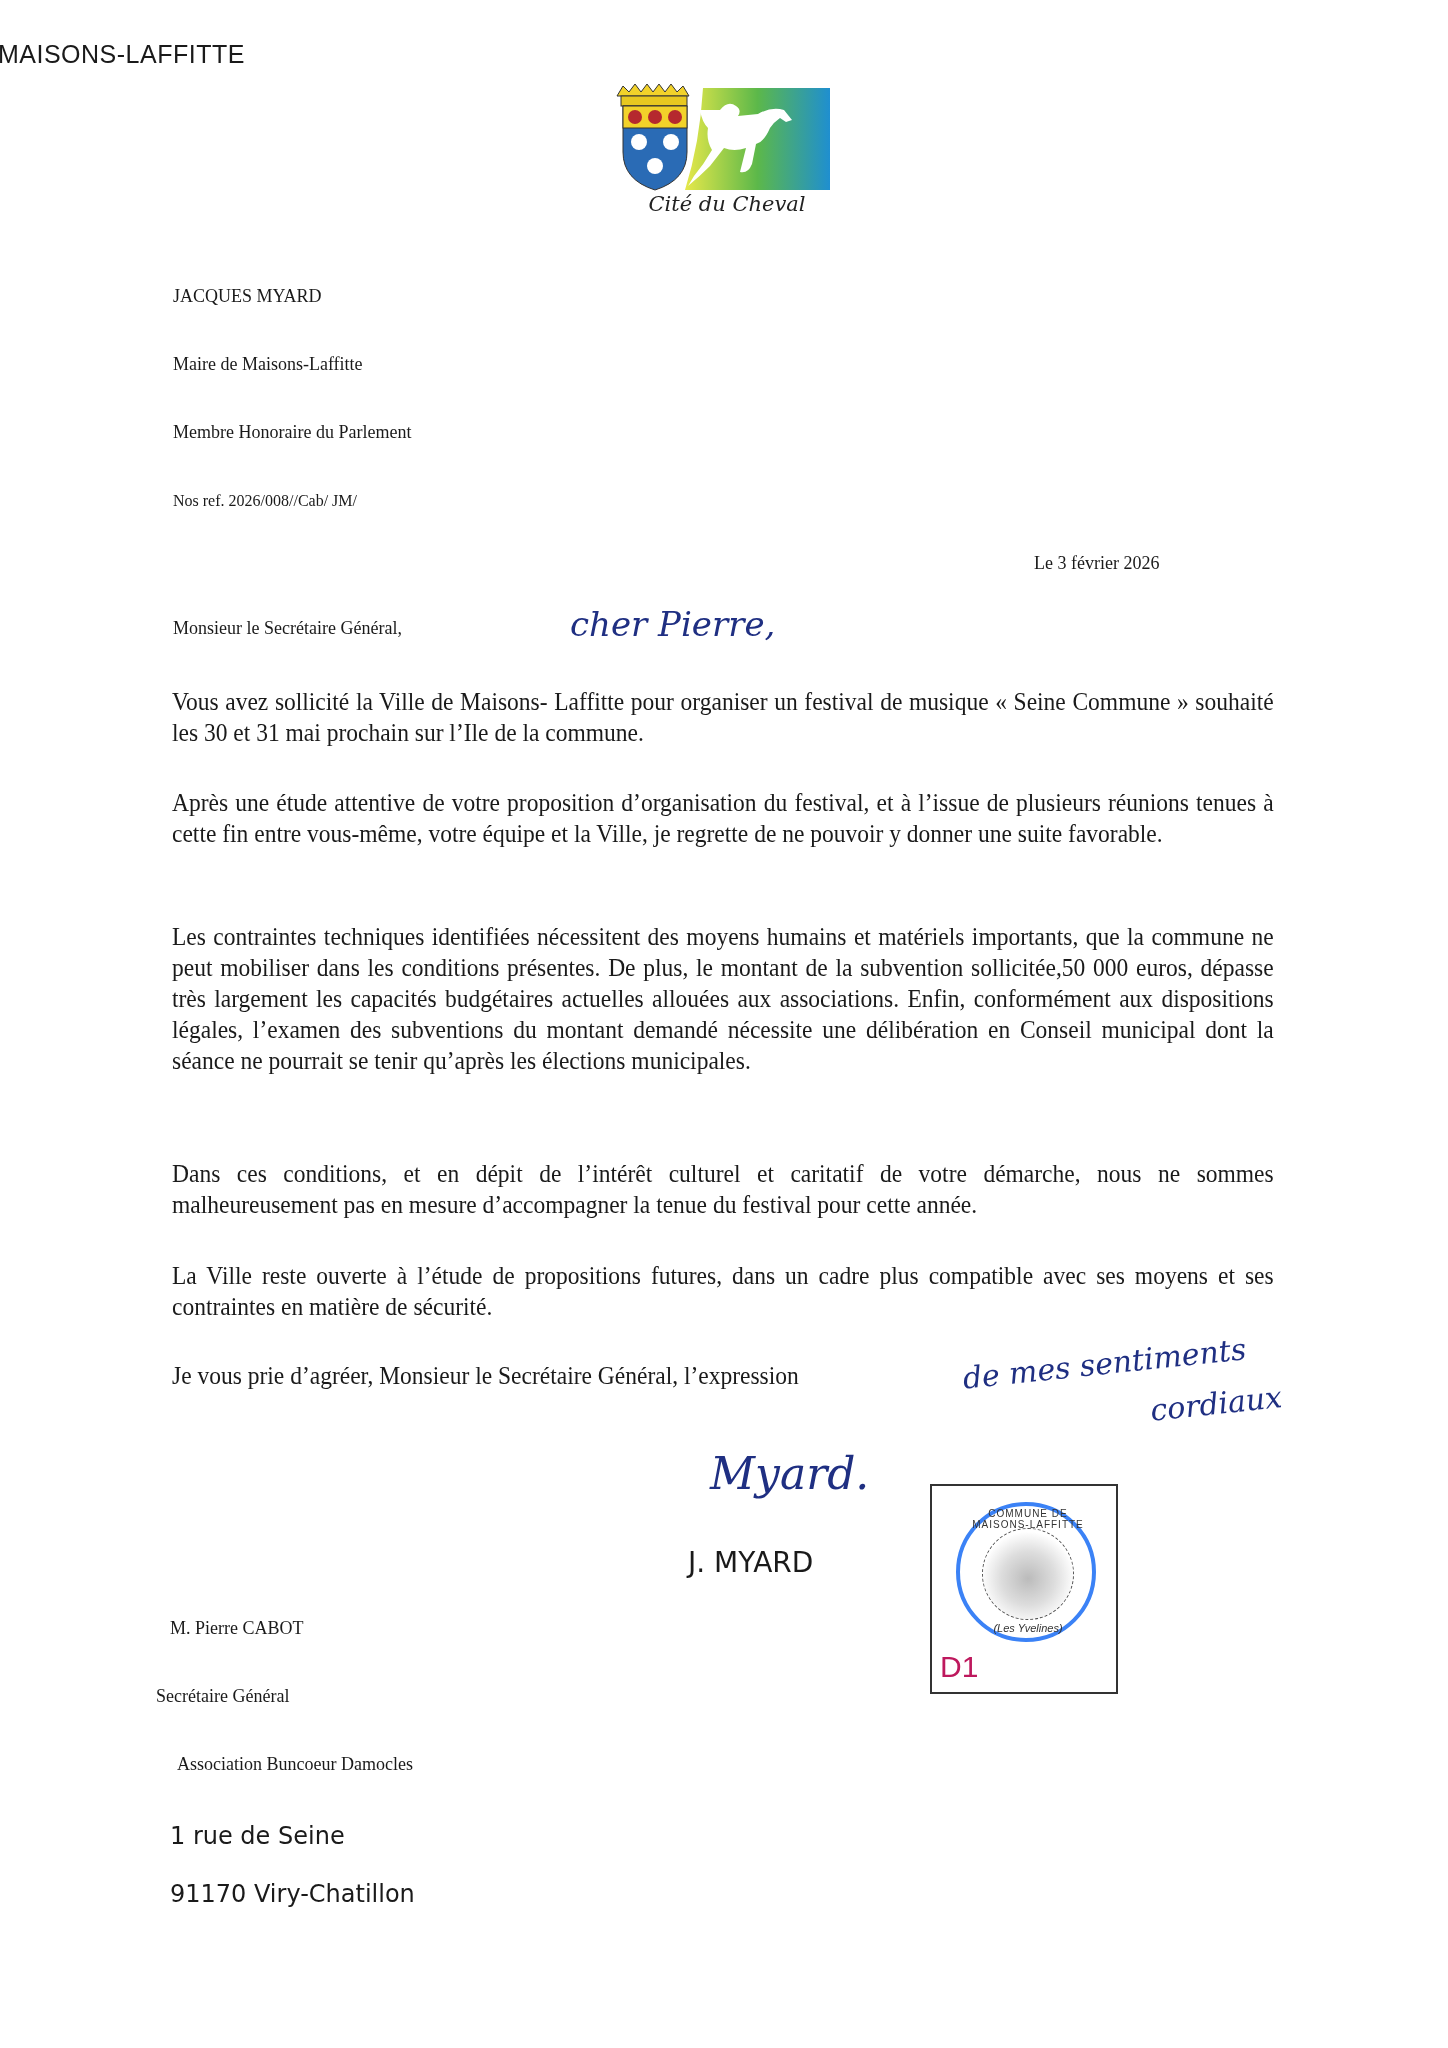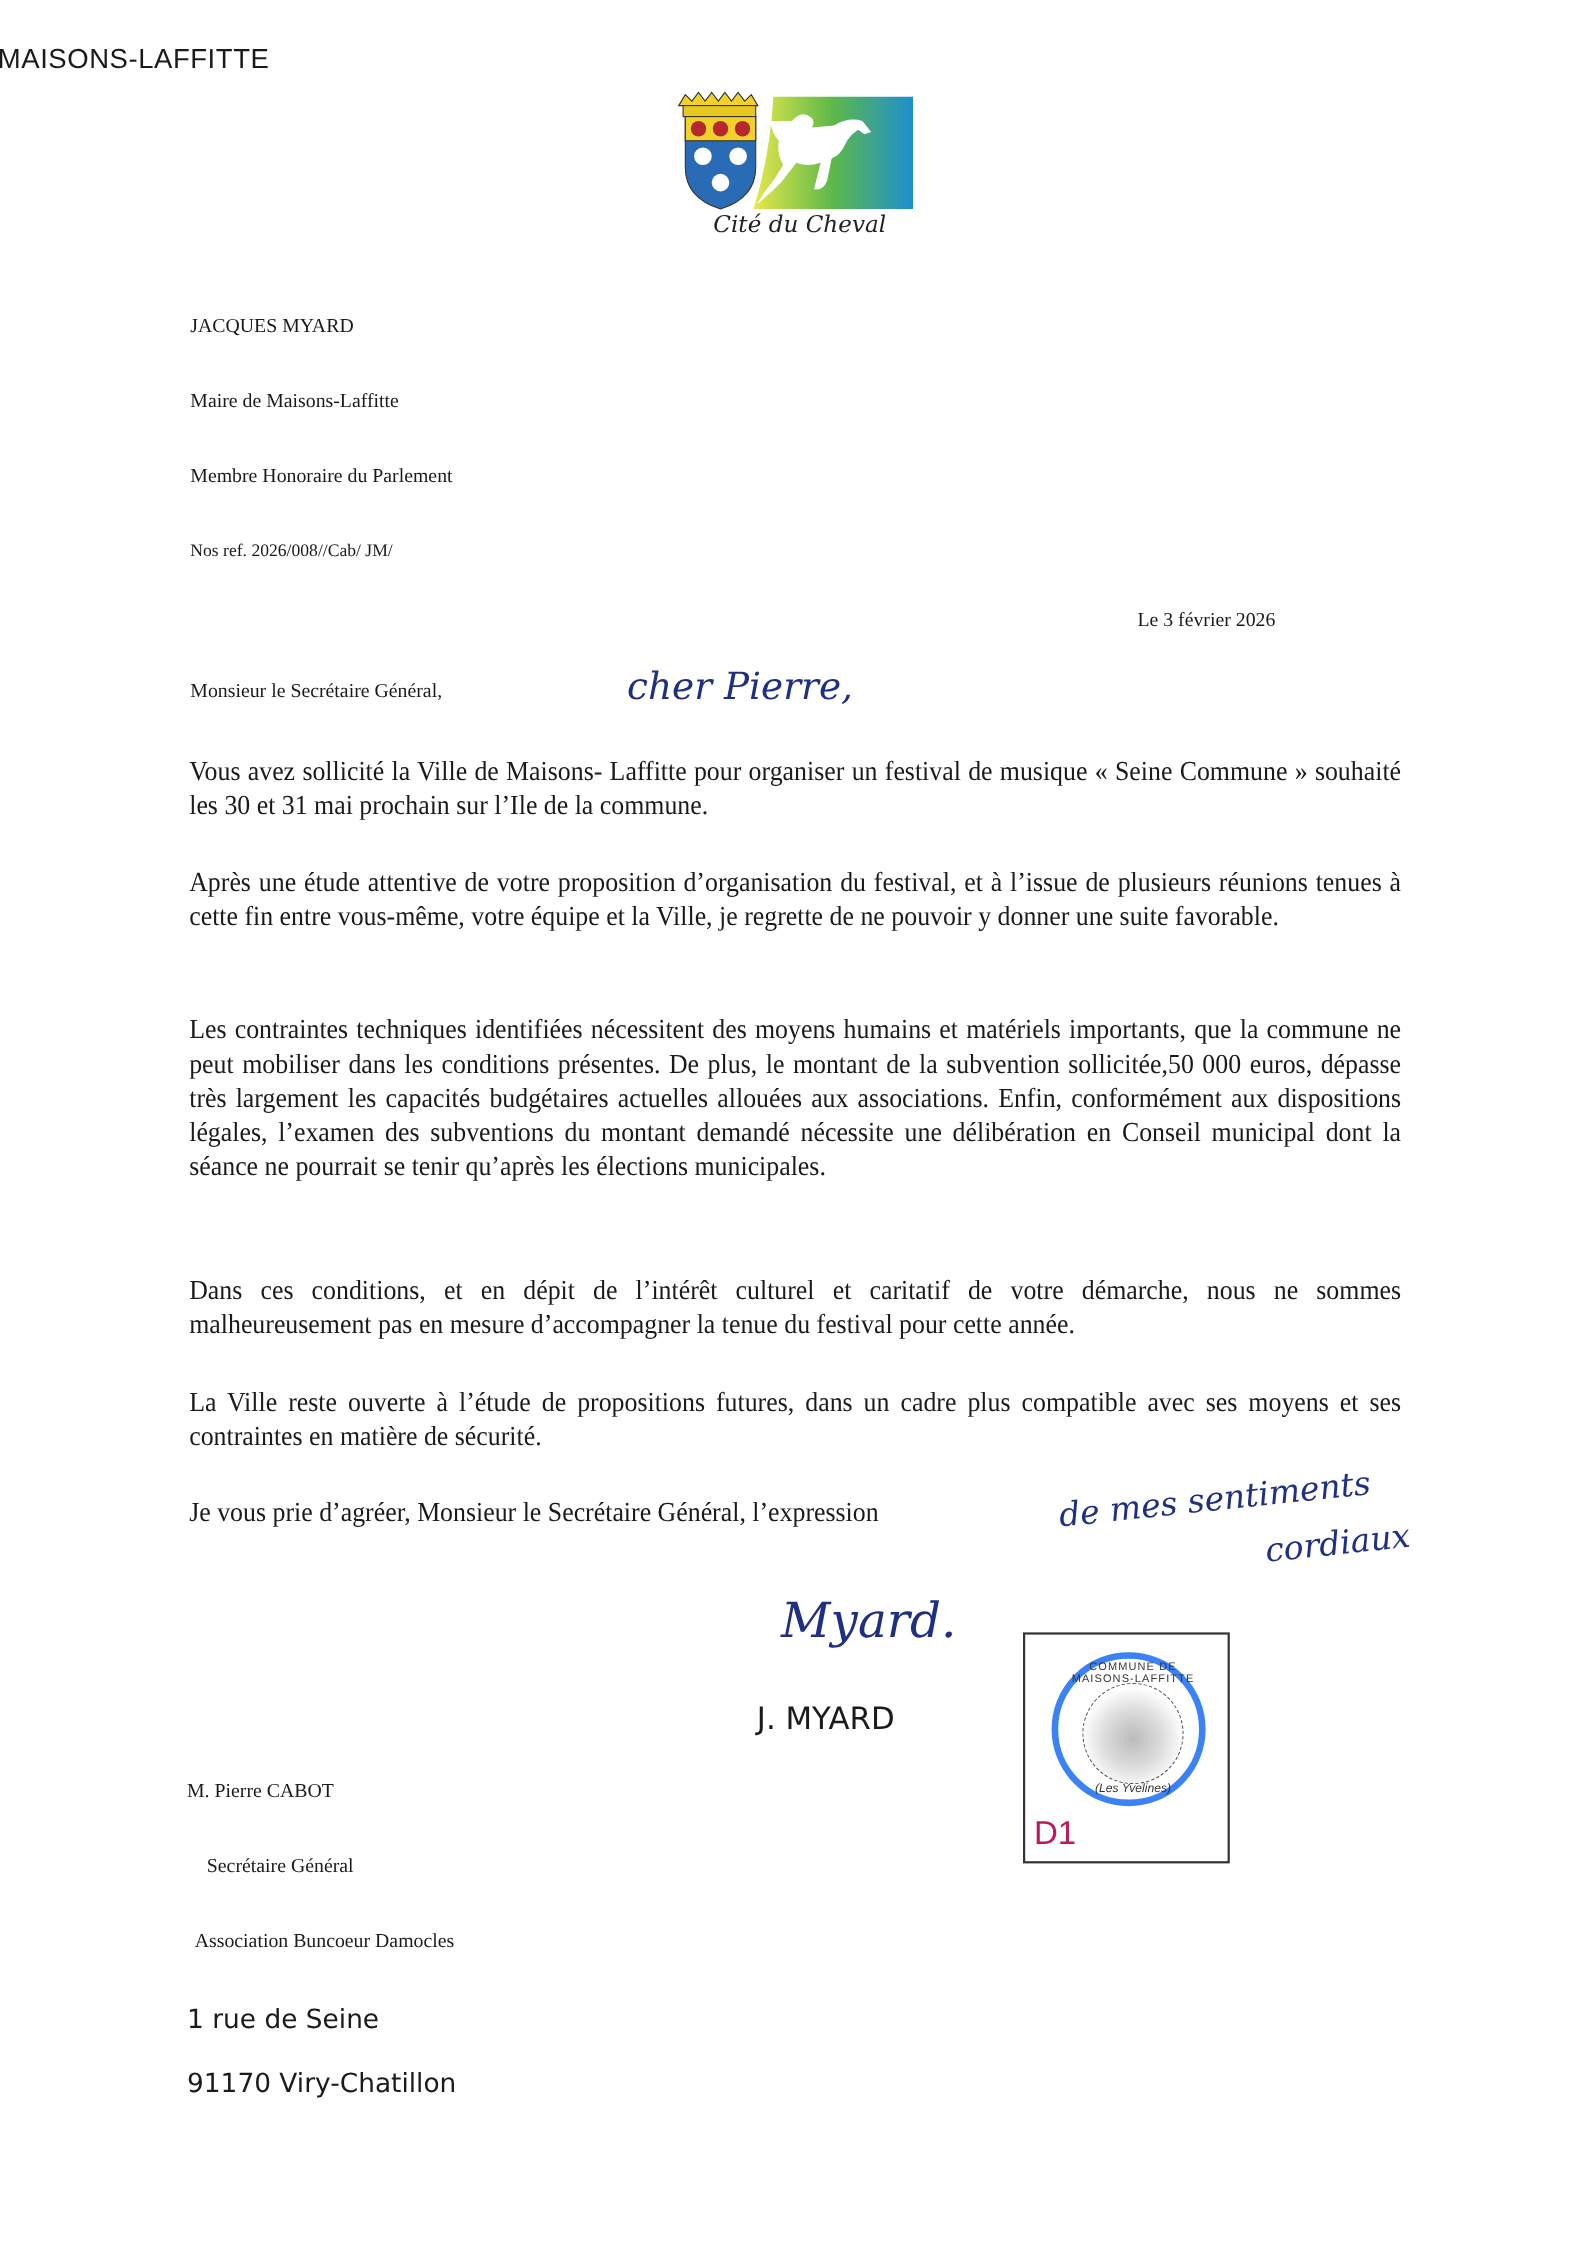--- a/index.html
+++ b/index.html
@@ -34,21 +34,21 @@
     text-align: justify; font-family: "Liberation Serif", serif;
     transform: scaleX(0.94); transform-origin: left top;
   }
   .para-inner { width: 1172px; }
   .stamp {
     left: 930px; top: 1484px; width: 188px; height: 210px;
     border: 2px solid #333; box-sizing: border-box;
   }
   .stamp-circle {
     position: absolute; left: 24px; top: 16px; width: 140px; height: 140px;
-    border: 6px solid #3b82f6; border-radius: 50%; box-sizing: border-box;
+    border: 4px solid #3b82f6; border-radius: 50%; box-sizing: border-box;
   }
   .stamp-inner {
     position: absolute; left: 22px; top: 22px; width: 92px; height: 92px;
     border: 1px dashed #555; border-radius: 50%; box-sizing: border-box;
     background: radial-gradient(circle at 50% 55%, #bbb 0%, #ddd 40%, #fff 70%);
   }
   .stamp-text {
     position: absolute; left: 0; top: 2px; width: 136px; text-align: center;
     font-family: "Liberation Sans", sans-serif; font-size: 10px; color: #333; letter-spacing: 1px;
   }
@@ -136,16 +136,16 @@
 <div class="abs stamp">
   <div class="stamp-circle">
     <div class="stamp-text">COMMUNE DE MAISONS-LAFFITTE</div>
     <div class="stamp-inner"></div>
     <div class="stamp-sub">(Les Yvelines)</div>
   </div>
   <div class="stamp-code">D1</div>
 </div>
 
 <div class="abs serif t26" style="left:170px; top:1618px;">M. Pierre CABOT</div>
-<div class="abs serif t26" style="left:188px; top:1686px;font-family:Liberation Serif, serif;">Secrétaire Général</div>
+<div class="abs serif t26" style="left:156px; top:1686px;font-family:Liberation Serif, serif;">Secrétaire Général</div>
 <div class="abs serif t26" style="left:177px; top:1754px;">Association Buncoeur Damocles</div>
 <div class="abs sans" style="left:170px; top:1822px; font-size:24px;">1 rue de Seine</div>
 <div class="abs sans" style="left:170px; top:1880px; font-size:24px;">91170 Viry-Chatillon</div>
 
 </body></html>

